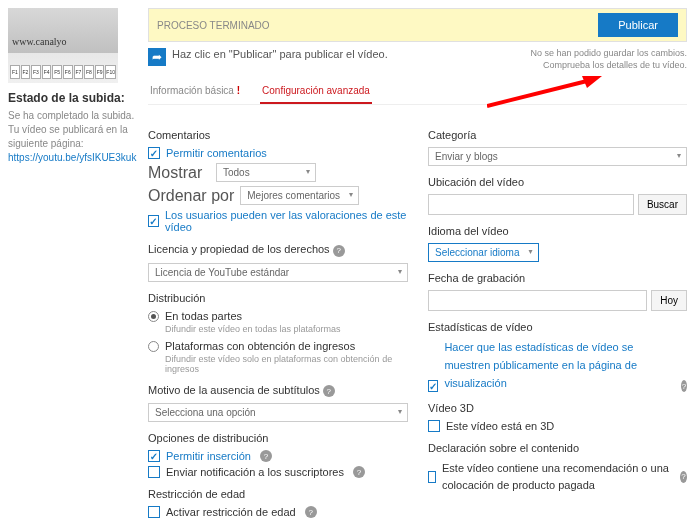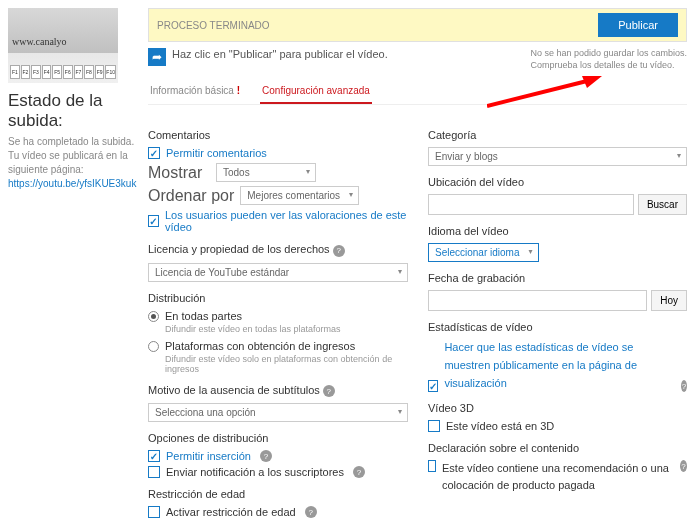--- a/index.html
+++ b/index.html
@@ -3,31 +3,31 @@
 <meta charset="utf-8">
 <style>
 *{box-sizing:border-box;margin:0;padding:0}
 body{font-family:Arial,sans-serif;font-size:11px;color:#333;background:#fff;width:695px}
 .container{display:flex;padding:8px}
 .sidebar{width:140px;padding-right:10px}
 .thumb{width:110px;height:75px;background:linear-gradient(180deg,#d8d8d8 0%,#c0c0c0 60%,#e8e8e8 60%,#f0f0f0 100%);position:relative;margin-bottom:8px}
 .thumb-url{position:absolute;top:28px;left:4px;color:#333;font-size:10px;font-family:serif}
 .thumb-strip{position:absolute;bottom:4px;left:2px;right:2px;height:14px;display:flex;gap:1px}
 .thumb-strip span{flex:1;background:#fff;border:1px solid #aaa;font-size:5px;text-align:center;line-height:12px}
-.status-title{font-weight:normal;font-size:17px;margin-bottom:4px}
+.status-title{font-weight:bold;font-size:12px;margin-bottom:4px}
 .status-text{color:#888;font-size:10px;line-height:1.4}
 .link{color:#167ac6;text-decoration:none}
 .main{flex:1}
 .header-bar{display:flex;align-items:center;background:#fef9c3;border:1px solid #e0e0e0;padding:4px 8px;margin-bottom:6px;position:relative}
 .process-label{color:#888;font-size:10px;flex:1}
 .publish-btn{background:#167ac6;color:#fff;border:none;padding:6px 20px;font-size:11px;cursor:pointer}
 .hint-row{display:flex;align-items:flex-start;gap:6px;margin-bottom:4px}
 .hint-icon{width:18px;height:18px;background:#167ac6;color:#fff;text-align:center;line-height:18px;font-size:12px}
 .hint-text{font-size:11px;color:#555;flex:1}
-.save-msg{font-size:9px;color:#888;line-height:1.3}
+.save-msg{font-size:9px;color:#888;text-align:right;line-height:1.3}
 .arrow{position:absolute;top:28px;right:80px;pointer-events:none}
 .tabs{display:flex;gap:18px;border-bottom:1px solid #eee;margin:8px 0 14px;font-size:10px}
 .tab{padding:6px 2px;color:#888;cursor:pointer}
 .tab.excl::after{content:" !";color:#cc0000;font-weight:bold}
 .tab.active{color:#cc181e;border-bottom:2px solid #cc181e}
 .cols{display:flex;gap:20px}
 .col{flex:1}
 .section-title{font-size:11px;color:#333;margin:10px 0 6px}
 .row{display:flex;align-items:center;gap:6px;margin:4px 0}
 .chk{width:12px;height:12px;border:1px solid #167ac6;display:inline-flex;align-items:center;justify-content:center;cursor:pointer}
@@ -185,21 +185,21 @@
             <span class="help">?</span>
           </div>
 
 <div class="section-title">Vídeo 3D</div>
 <div class="row">
             <span class="chk"></span>
             <span class="chk-label dark">Este vídeo está en 3D</span>
           </div>
 
 <div class="section-title">Declaración sobre el contenido</div>
-<div class="row" style="align-items:flex-start">
+<div class="row" style="align-items:center">
             <span class="chk"></span>
             <span class="chk-label dark" style="line-height:1.5">Este vídeo contiene una recomendación o una colocación de producto pagada</span>
             <span class="help">?</span>
           </div>
 </div>
 </div>
 </div>
 </div>
 
 </body></html>

